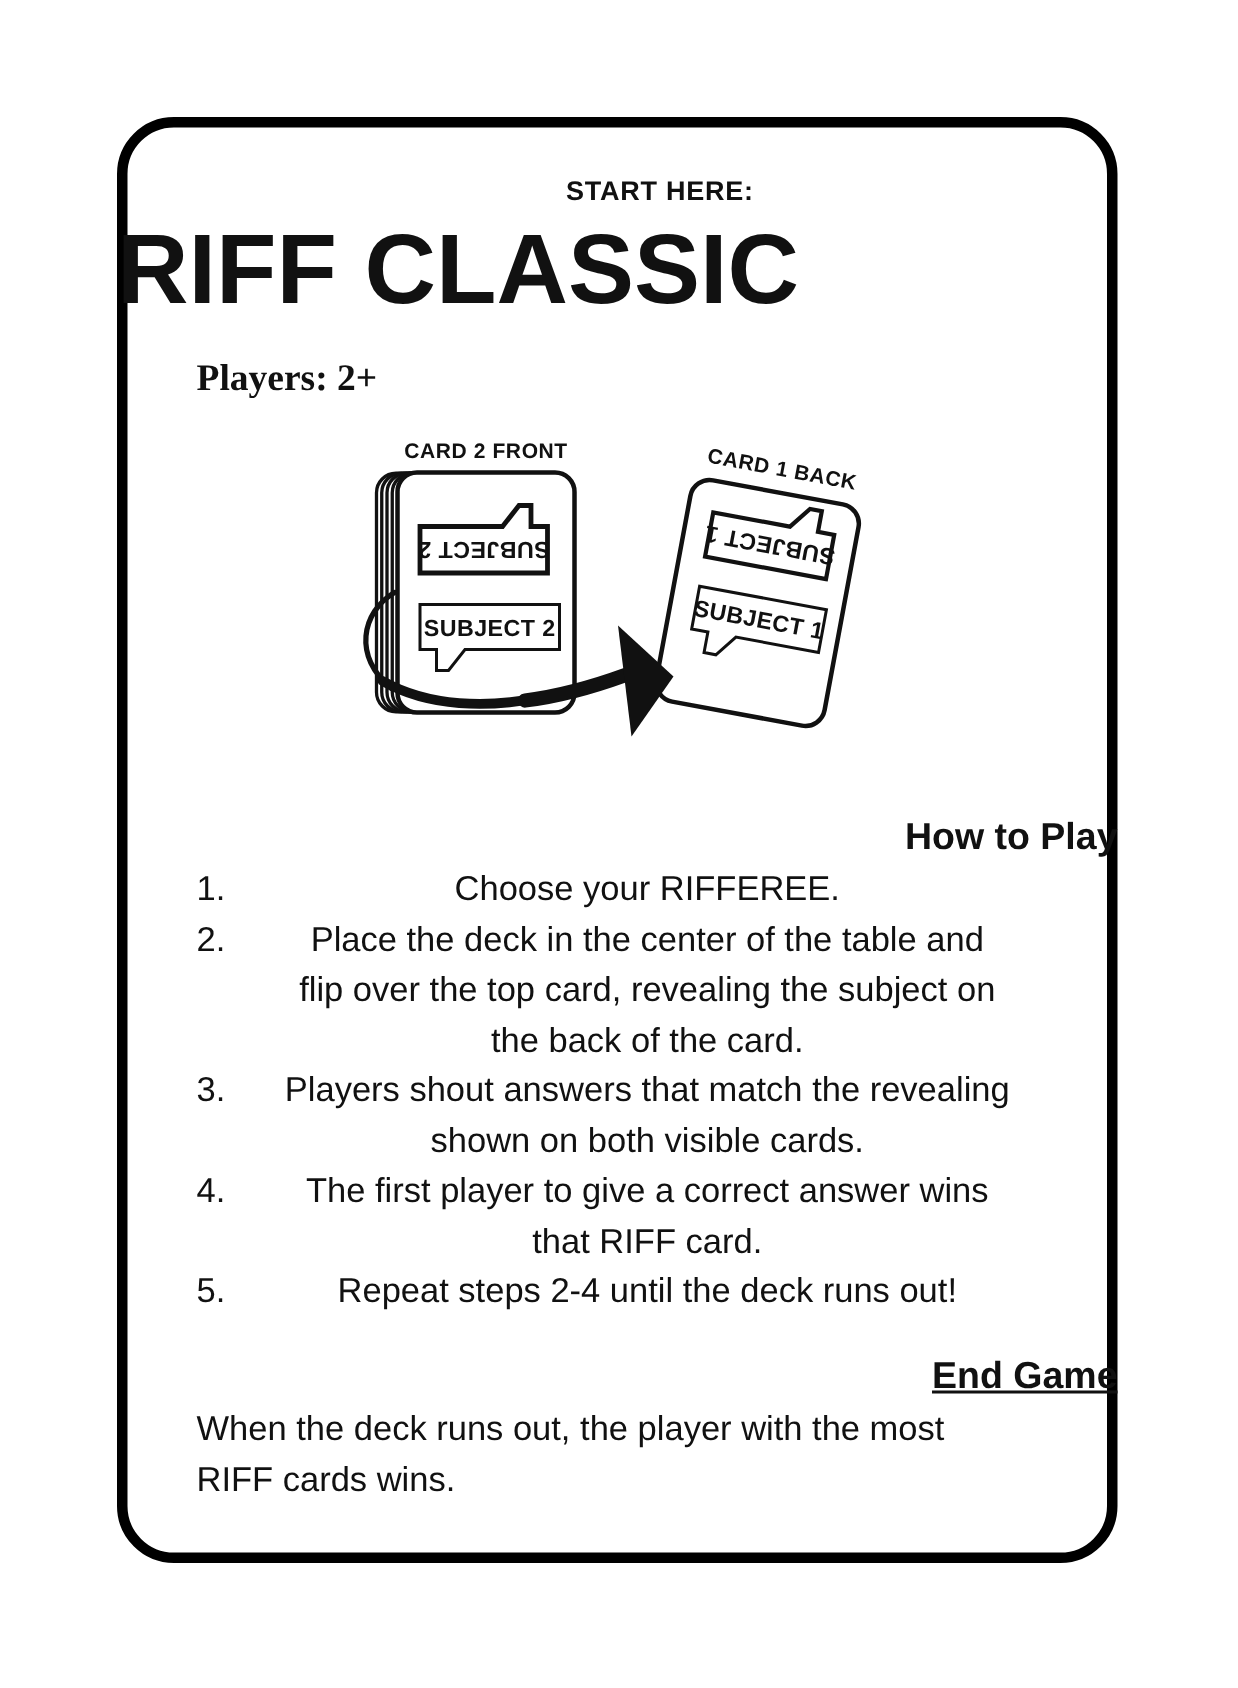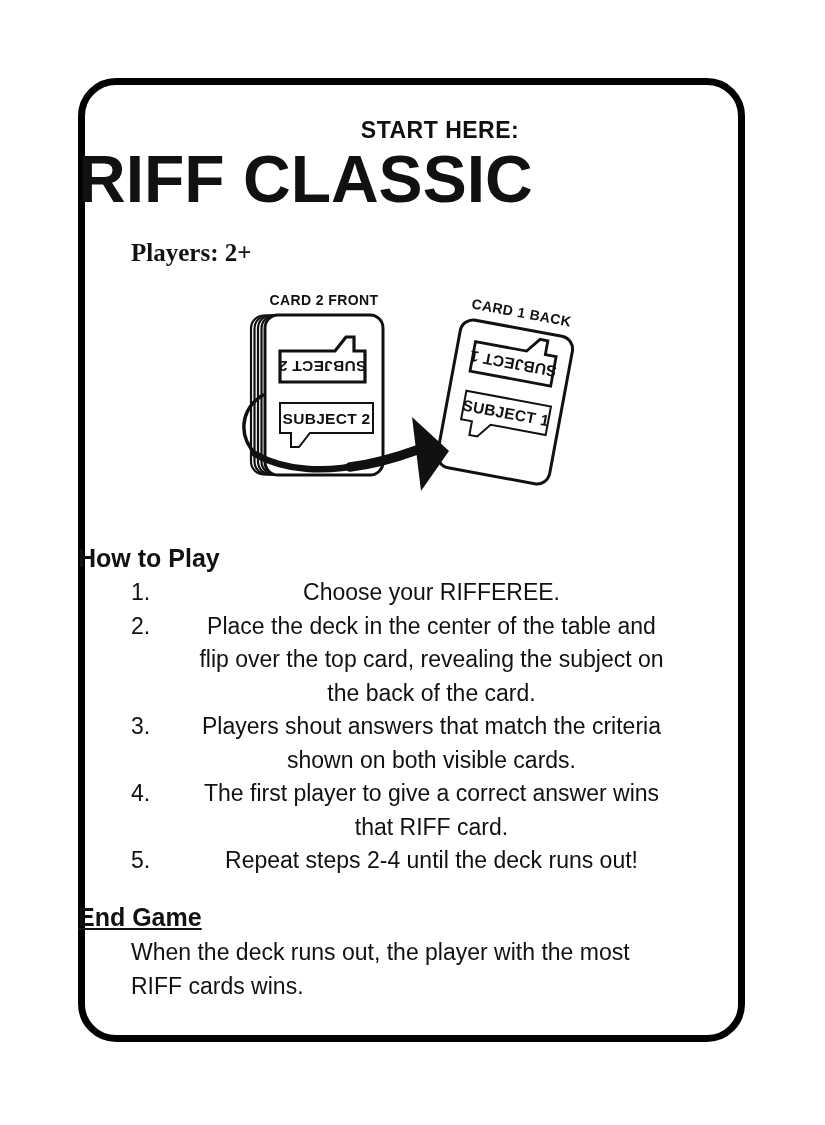--- a/index.html
+++ b/index.html
@@ -13,21 +13,21 @@
   }
   .abs{position:absolute;}
   .card-frame{
     left:78px;top:78px;width:667px;height:964px;
     border:7px solid #000;border-radius:38px;
     box-sizing:border-box;background:#fff;
   }
   .start-here{
     left:78px;top:117px;width:724px;
     text-align:center;
-    font-size:23px;font-weight:bold;letter-spacing:0.5px;
+    font-size:18px;font-weight:bold;letter-spacing:0.5px;
   }
   .main-title{
     left:78px;top:146px;width:667px;
     text-align:left;
     font-size:66px;font-weight:800;letter-spacing:0px;line-height:1;
   }
   .players{
     left:131px;top:239px;
     font-size:25px;font-weight:bold;font-family:Liberation Serif, serif;
   }
@@ -35,21 +35,21 @@
     left:225px;top:288px;width:400px;height:215px;
     overflow:visible;
   }
   .diagram text{
     font-family:"Liberation Sans", sans-serif;
     fill:#111;
   }
   .diag-label{font-size:14px;font-weight:bold;letter-spacing:0.4px;}
   .bubble-text{font-size:15.5px;font-weight:600;letter-spacing:0.3px;}
   .section-heading{
-    left:78px;width:667px;text-align:left;
+    left:78px;width:667px;text-align:right;
     font-size:25px;font-weight:bold;
   }
   .heading-how{top:544px;}
   .heading-end{top:903px;text-decoration:underline;}
   .steps{
     left:131px;top:576px;width:565px;
     font-size:23px;line-height:33.5px;
   }
   .step-row{display:flex;align-items:flex-start;}
   .step-num{flex:0 0 36px;}
@@ -121,21 +121,21 @@
     <div class="step-text">Choose your RIFFEREE.</div>
   </div>
   <div class="step-row">
     <span class="step-num">2.</span>
     <div class="step-text">Place the deck in the center of the table and
 flip over the top card, revealing the subject on
 the back of the card.</div>
   </div>
   <div class="step-row">
     <span class="step-num">3.</span>
-    <div class="step-text">Players shout answers that match the criteria
+    <div class="step-text">Players shout answers that match the revealing
 shown on both visible cards.</div>
   </div>
   <div class="step-row">
     <span class="step-num">4.</span>
     <div class="step-text">The first player to give a correct answer wins
 that RIFF card.</div>
   </div>
   <div class="step-row">
     <span class="step-num">5.</span>
     <div class="step-text">Repeat steps 2-4 until the deck runs out!</div>

